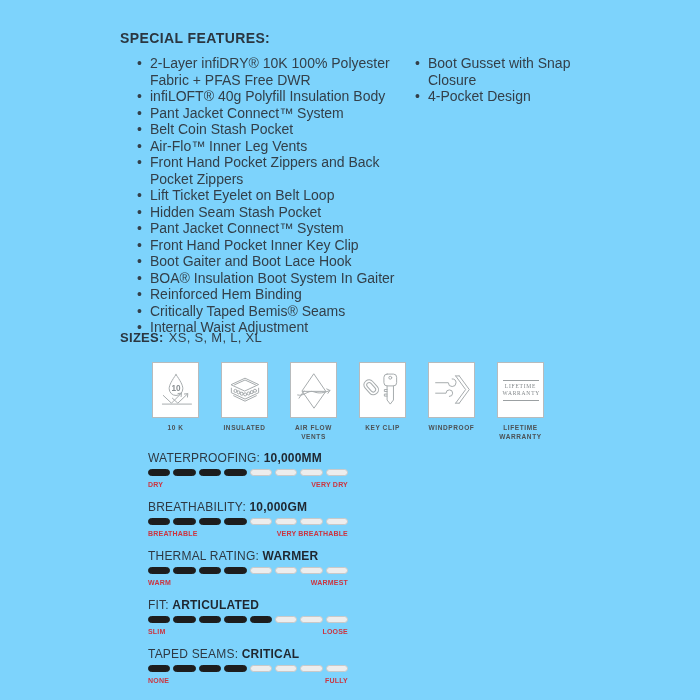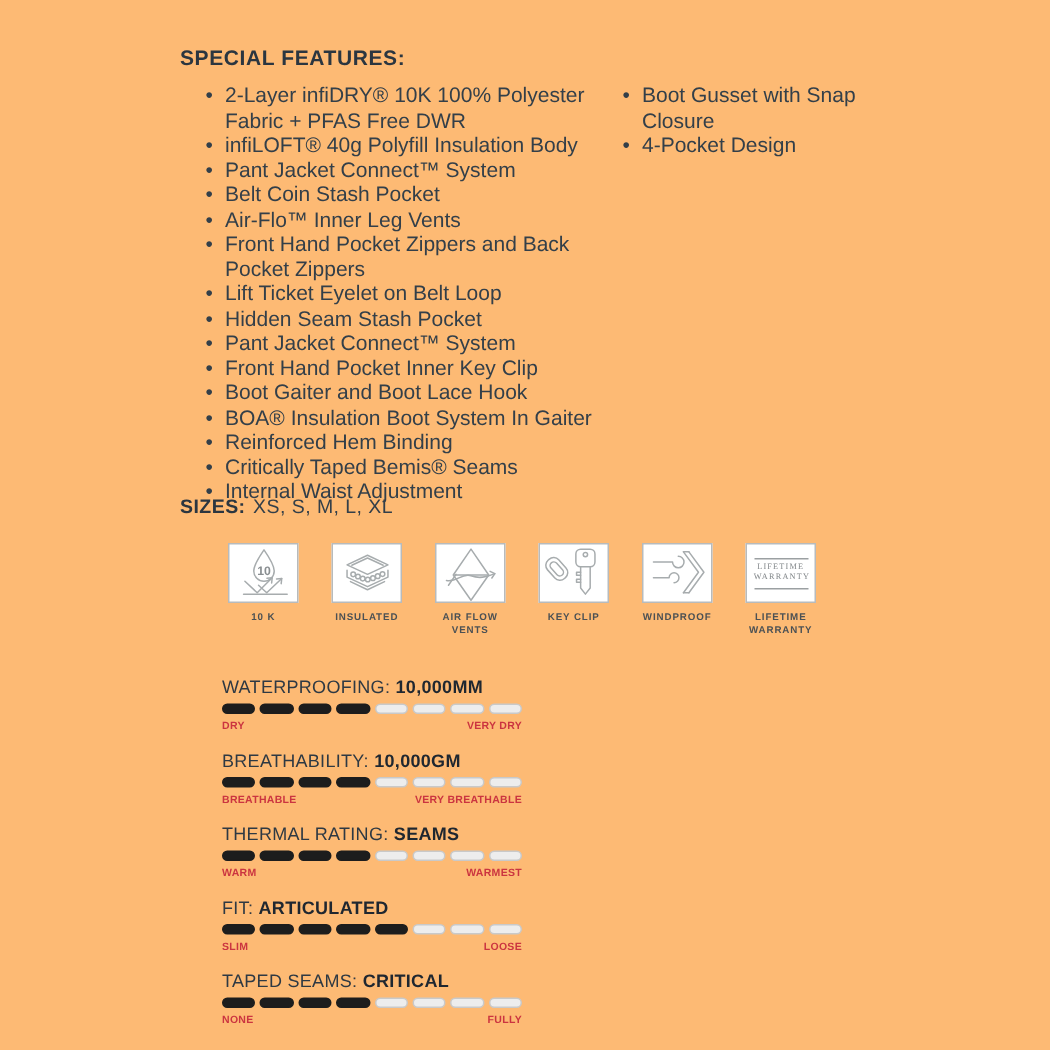--- a/index.html
+++ b/index.html
@@ -1,18 +1,18 @@
 <!DOCTYPE html>
 <html><head>
 <meta charset="utf-8">
 <style>
   * { margin:0; padding:0; box-sizing:border-box; }
   html,body { background:#ffffff; }
   .page {
-    position:relative; width:700px; height:700px; background:#fdba74;
+    position:relative; width:700px; height:700px; background:#7dd3fc;
     font-family:"Liberation Sans", sans-serif; color:#323e48; overflow:hidden;
   }
 
   
   .features { position:absolute; left:120px; top:30px; width:478px; }
   .features-title { font-size:14px; font-weight:bold; letter-spacing:.4px; color:#2b3640; }
   .features-cols { display:flex; margin-top:9px; }
   ul.feature-list { list-style:none; }
   ul.feature-list.left { margin-left:17px; width:278px; }
   ul.feature-list.right { margin-left:0; flex:1; }
@@ -25,21 +25,21 @@
 
   
   .sizes { position:absolute; left:120px; top:330px; font-size:13px; color:#333f49; }
   .sizes-label { font-weight:bold; letter-spacing:.3px; color:#2b3640; }
   .sizes-value { margin-left:5px; letter-spacing:.3px; }
 
   
   .icons-row { position:absolute; left:152px; top:362px; display:flex; gap:22px; }
   .icon-cell { width:47px; display:flex; flex-direction:column; align-items:center; }
   .icon-box {
-    width:47px; height:40px; border:1px solid #b7bbbd; background:#fff;
+    width:47px; height:56px; border:1px solid #b7bbbd; background:#fff;
     display:flex; align-items:center; justify-content:center;
   }
   .icon-box svg { display:block; }
   .icon-box svg * { stroke:#a7acae; fill:none; stroke-width:1.1; stroke-linecap:round; stroke-linejoin:round; }
   .icon-box svg text { stroke:none; fill:#898e91; font-family:"Liberation Sans",sans-serif; font-weight:bold; }
   .icon-caption {
     margin-top:6px; font-size:6.5px; font-weight:bold; letter-spacing:.6px;
     color:#4c5154; text-align:center; line-height:8.5px; width:52px;
   }
   .warranty-stamp {
@@ -219,21 +219,21 @@
           <span class="seg"></span>
           <span class="seg"></span>
         </div>
       <div class="rating-scale">
           <span>BREATHABLE</span>
           <span>VERY BREATHABLE</span>
         </div>
     </div>
 
     <div class="rating">
-      <div class="rating-title"><span>THERMAL RATING:</span> <span class="rating-value">SEAMS</span></div>
+      <div class="rating-title"><span>THERMAL RATING:</span> <span class="rating-value">WARMER</span></div>
       <div class="rating-bar">
           <span class="seg filled"></span>
           <span class="seg filled"></span>
           <span class="seg filled"></span>
           <span class="seg filled"></span>
           <span class="seg"></span>
           <span class="seg"></span>
           <span class="seg"></span>
           <span class="seg"></span>
         </div>

